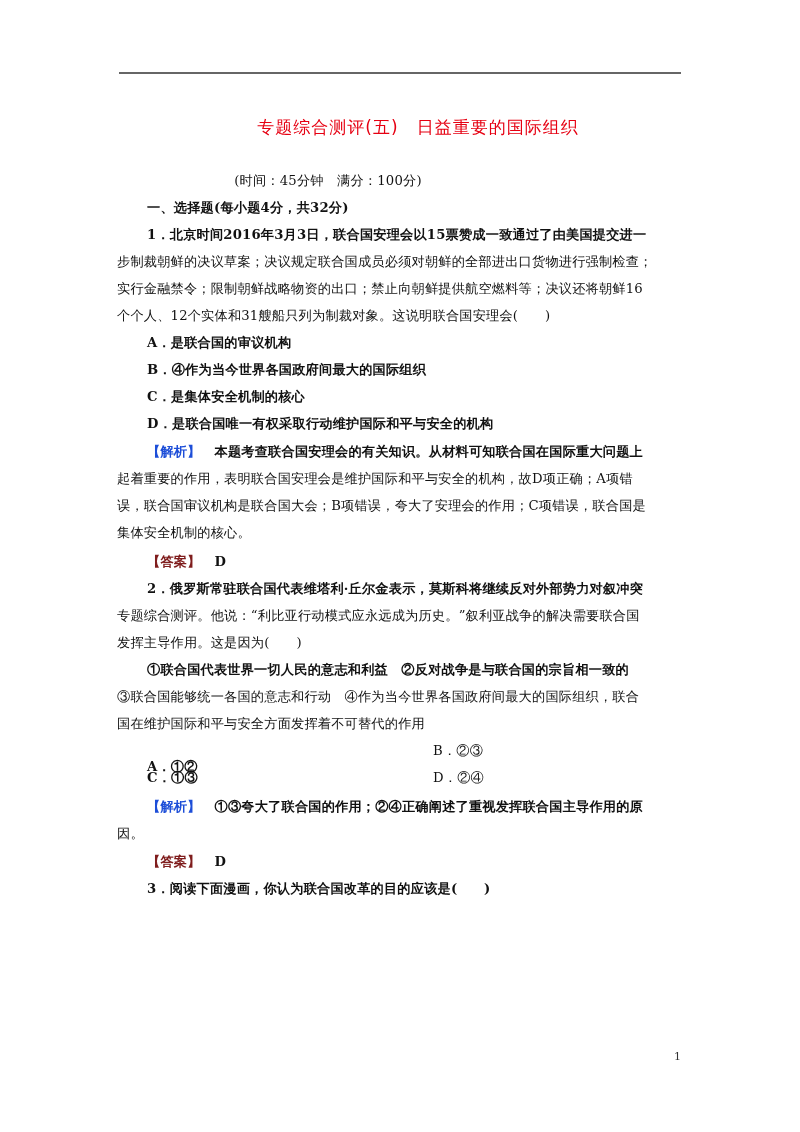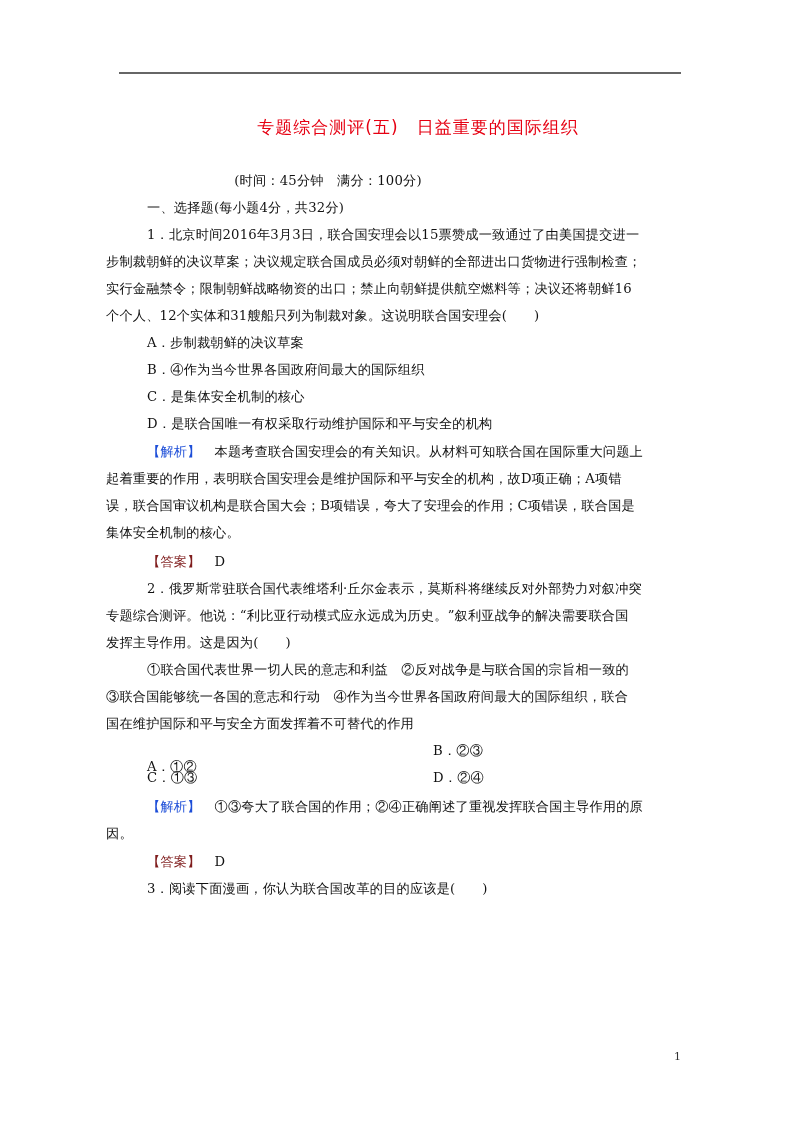--- a/index.html
+++ b/index.html
@@ -4,22 +4,22 @@
   <style>
     html, body { margin: 0; padding: 0; background: #ffffff; }
     body { width: 800px; height: 1132px; position: relative; overflow: hidden;
       font-family: "DejaVu Serif", "Liberation Serif", serif; color: #111; }
     .rule { position: absolute; left: 119px; top: 72px; width: 562px; height: 0; border-top: 2px solid #666; }
     .title { position: absolute; left: 18px; width: 800px; top: 116px; text-align: center;
       font-family: "DejaVu Sans", "Liberation Sans", sans-serif; font-size: 17px; color: #e60012; letter-spacing: 1px; }
     .title .gap { display: inline-block; width: 18px; }
     .line { position: absolute; font-size: 13.2px; line-height: 18px; white-space: nowrap; letter-spacing: 0.2px; }
     .meta { left: 0; width: 656px; text-align: center; top: 172px; }
-    .ind { left: 147px; }
-    .full { left: 106px; }
+    .ind { left: 147px; font-weight: bold; }
+    .full { left: 117px; }
     .lbl-blue { color: #1d4ed8; font-family: "DejaVu Sans", "Liberation Sans", sans-serif; }
     .lbl-red { color: #7f1d1d; font-family: "DejaVu Sans", "Liberation Sans", sans-serif; }
     .sp { display: inline-block; width: 14px; }
     .optB { left: 385px; margin-left: 48px; }
     .pagenum { position: absolute; left: 674px; top: 1050px; font-size: 11px; color: #333; }
   </style>
 </head>
 <body>
 
 <div class="rule"></div>
@@ -29,21 +29,21 @@
 </div>
 
 <div class="line meta">(时间：45分钟　满分：100分)</div>
 
 <div class="line ind" style="top:199px">一、选择题(每小题4分，共32分)</div>
 
 <div class="line ind" style="top:226px">1．北京时间2016年3月3日，联合国安理会以15票赞成一致通过了由美国提交进一</div>
 <div class="line full" style="top:253px">步制裁朝鲜的决议草案；决议规定联合国成员必须对朝鲜的全部进出口货物进行强制检查；</div>
 <div class="line full" style="top:280px">实行金融禁令；限制朝鲜战略物资的出口；禁止向朝鲜提供航空燃料等；决议还将朝鲜16</div>
 <div class="line full" style="top:307px">个个人、12个实体和31艘船只列为制裁对象。这说明联合国安理会(　　)</div>
-<div class="line ind" style="top:334px">A．步制裁朝鲜的决议草案</div>
+<div class="line ind" style="top:334px">A．是联合国的审议机构</div>
 <div class="line ind" style="top:361px">B．④作为当今世界各国政府间最大的国际组织</div>
 <div class="line ind" style="top:388px">C．是集体安全机制的核心</div>
 <div class="line ind" style="top:415px">D．是联合国唯一有权采取行动维护国际和平与安全的机构</div>
 <div class="line ind" style="top:443px">
   <span class="lbl-blue">【解析】</span><span class="sp"></span><span>本题考查联合国安理会的有关知识。从材料可知联合国在国际重大问题上</span>
 </div>
 <div class="line full" style="top:470px">起着重要的作用，表明联合国安理会是维护国际和平与安全的机构，故D项正确；A项错</div>
 <div class="line full" style="top:497px">误，联合国审议机构是联合国大会；B项错误，夸大了安理会的作用；C项错误，联合国是</div>
 <div class="line full" style="top:524px">集体安全机制的核心。</div>
 <div class="line ind" style="top:553px">

